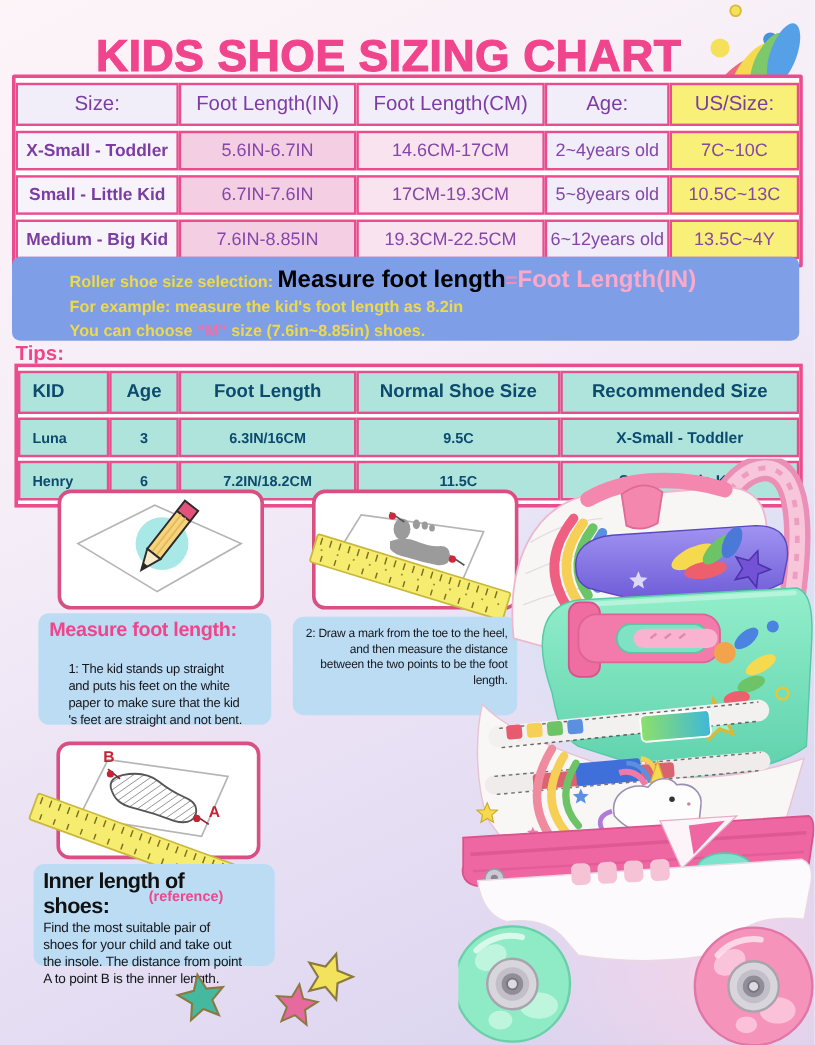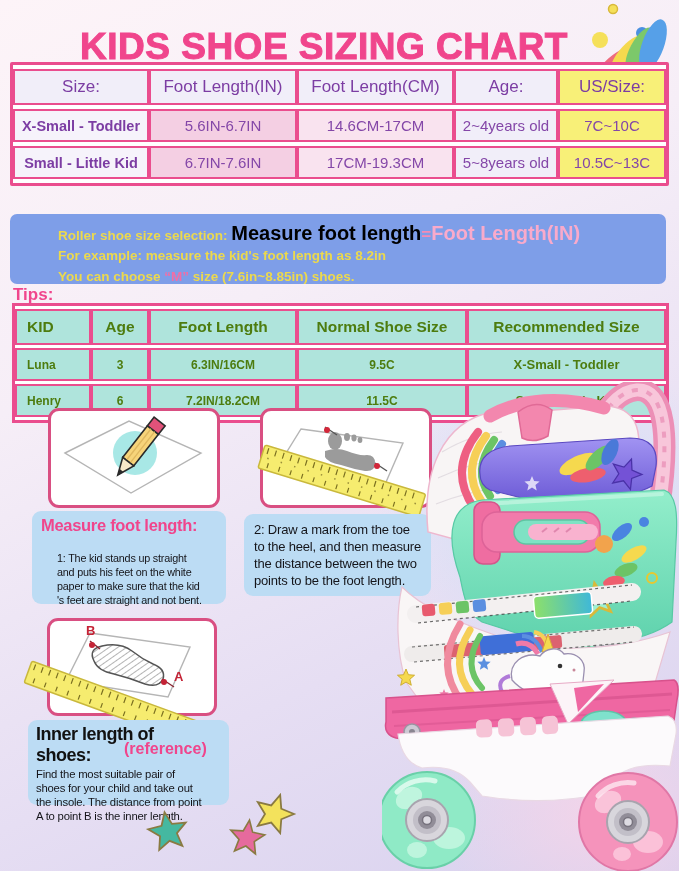--- a/index.html
+++ b/index.html
@@ -47,21 +47,21 @@
   .banner .m{color:#f26ea6;font-weight:bold;font-size:13.5px;}
   .banner .ln{display:block;margin-top:1px;}
   .banner .l1{margin-top:-3px;}
   
   .tips-label{position:absolute;left:13px;top:285px;font-size:17px;font-weight:800;color:#f0458c;}
   .tips-table{
     position:absolute;left:12px;top:303px;width:657px;
     border:3px solid #ea4d8e;background:#fff;border-spacing:0 3px;
   }
   .tips-table th,.tips-table td{
-    border:2px solid #ea4d8e;background:#afe4dc;color:#4d7c0f;
+    border:2px solid #ea4d8e;background:#afe4dc;color:#0c4a6e;
     text-align:center;vertical-align:middle;white-space:nowrap;overflow:hidden;
   }
   .tips-table th{height:30px;font-size:15.5px;font-weight:bold;}
   .tips-table td{height:27px;font-size:12px;font-weight:bold;}
   .tips-table td.small{font-size:13px;}
   .tips-table th.left,.tips-table td.left{text-align:left;padding-left:10px;}
   
   .illus{position:absolute;background:#fff;border:3px solid #d94f82;border-radius:11px;overflow:visible;}
   .illus svg{overflow:visible;display:block;}
   .box1{left:48px;top:408px;width:166px;height:94px;}
@@ -69,24 +69,24 @@
   .box3{left:47px;top:618px;width:164px;height:92px;}
   
   .info{
     position:absolute;background:#bcdcf4;border-radius:9px;box-sizing:border-box;
     color:#15151a;
   }
   .mb1{left:32px;top:511px;width:194px;height:93px;padding:5px 8px 0 9px;}
   .mb1 h3{margin:0 0 2px 0;font-size:16.5px;color:#f0458c;letter-spacing:-.3px;}
   .mb1 p{margin:16px;font-size:10.8px;line-height:1.3;letter-spacing:-.2px;}
   .mb2{left:244px;top:514px;width:187px;height:82px;padding:8px 8px 0 10px;}
-  .mb2 p{margin:0;font-size:13px;line-height:1.3;letter-spacing:-.2px;}
+  .mb2 p{margin:0;font-size:10px;line-height:1.3;letter-spacing:-.2px;text-align:right;}
   .mb3{left:28px;top:720px;width:201px;height:85px;padding:4px 22px 0 8px;}
   .mb3 h3{margin:0;font-size:18px;font-weight:bold;color:#111;letter-spacing:-.5px;}
-  .mb3 .ref{position:absolute;left:96px;top:20px;font-size:16px;color:#f0458c;font-weight:bold;}
+  .mb3 .ref{position:absolute;left:96px;top:20px;font-size:12px;color:#f0458c;font-weight:bold;}
   .mb3 p{margin:1px 0 0 0;font-size:11.3px;line-height:1.25;letter-spacing:-.2px;}
   
   .decor-topright{position:absolute;left:582px;top:0;}
   .stars-bottom{position:absolute;left:128px;top:788px;}
   .skate{position:absolute;left:382px;top:382px;pointer-events:none;}
 </style>
 </head>
 <body>
 
 <div class="page">
@@ -130,20 +130,27 @@
       <td class="c2">14.6CM-17CM</td>
       <td class="c3">2~4years old</td>
       <td class="c4">7C~10C</td>
     </tr>
     <tr>
       <td class="c0">Small - Little Kid</td>
       <td class="c1">6.7IN-7.6IN</td>
       <td class="c2">17CM-19.3CM</td>
       <td class="c3">5~8years old</td>
       <td class="c4">10.5C~13C</td>
+    </tr>
+    <tr>
+      <td class="c0">Medium - Big Kid</td>
+      <td class="c1">7.6IN-8.85IN</td>
+      <td class="c2">19.3CM-22.5CM</td>
+      <td class="c3">6~12years old</td>
+      <td class="c4">13.5C~4Y</td>
     </tr>
   </tbody>
     </table>
 
   <div class="banner">
     <span class="ln l1"><span class="y">Roller shoe size selection: </span><span class="hl">Measure foot length</span><span class="eq">=</span><span class="hl2">Foot Length(IN)</span></span>
     <span class="ln y">For example: measure the kid's foot length as 8.2in</span>
     <span class="ln"><span class="y">You can choose </span><span class="m">“M”</span><span class="y"> size (7.6in~8.85in) shoes.</span></span>
   </div>
 

